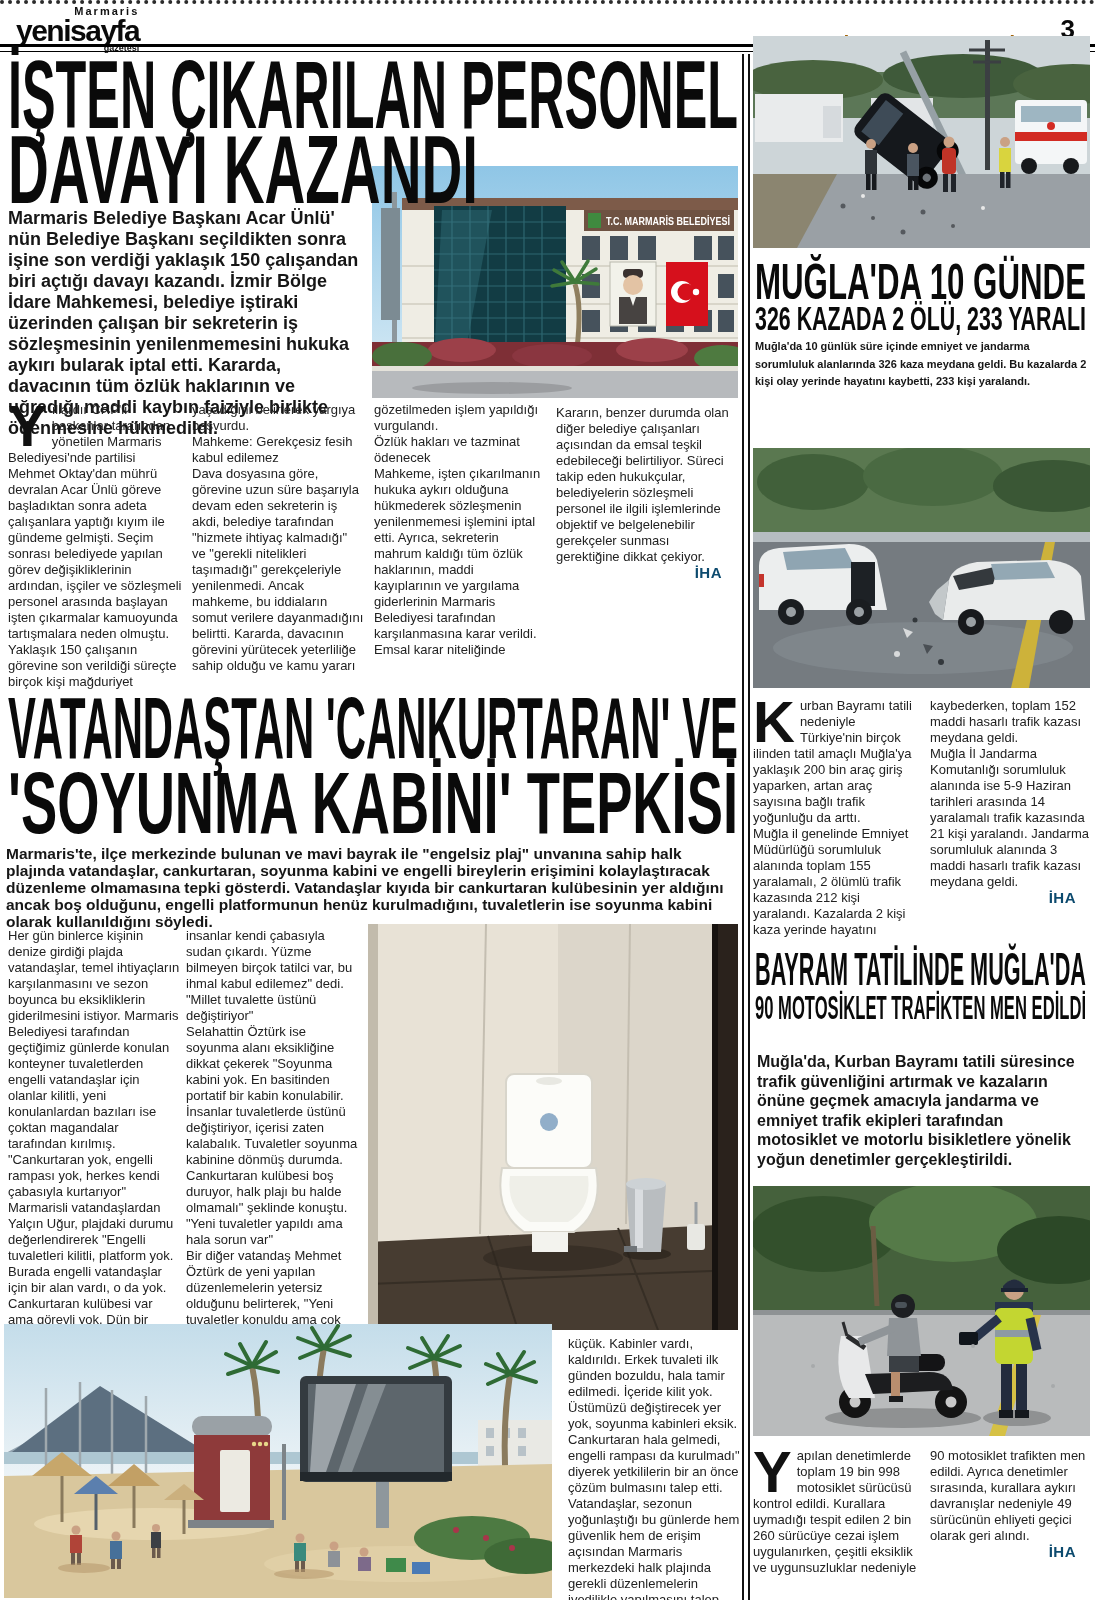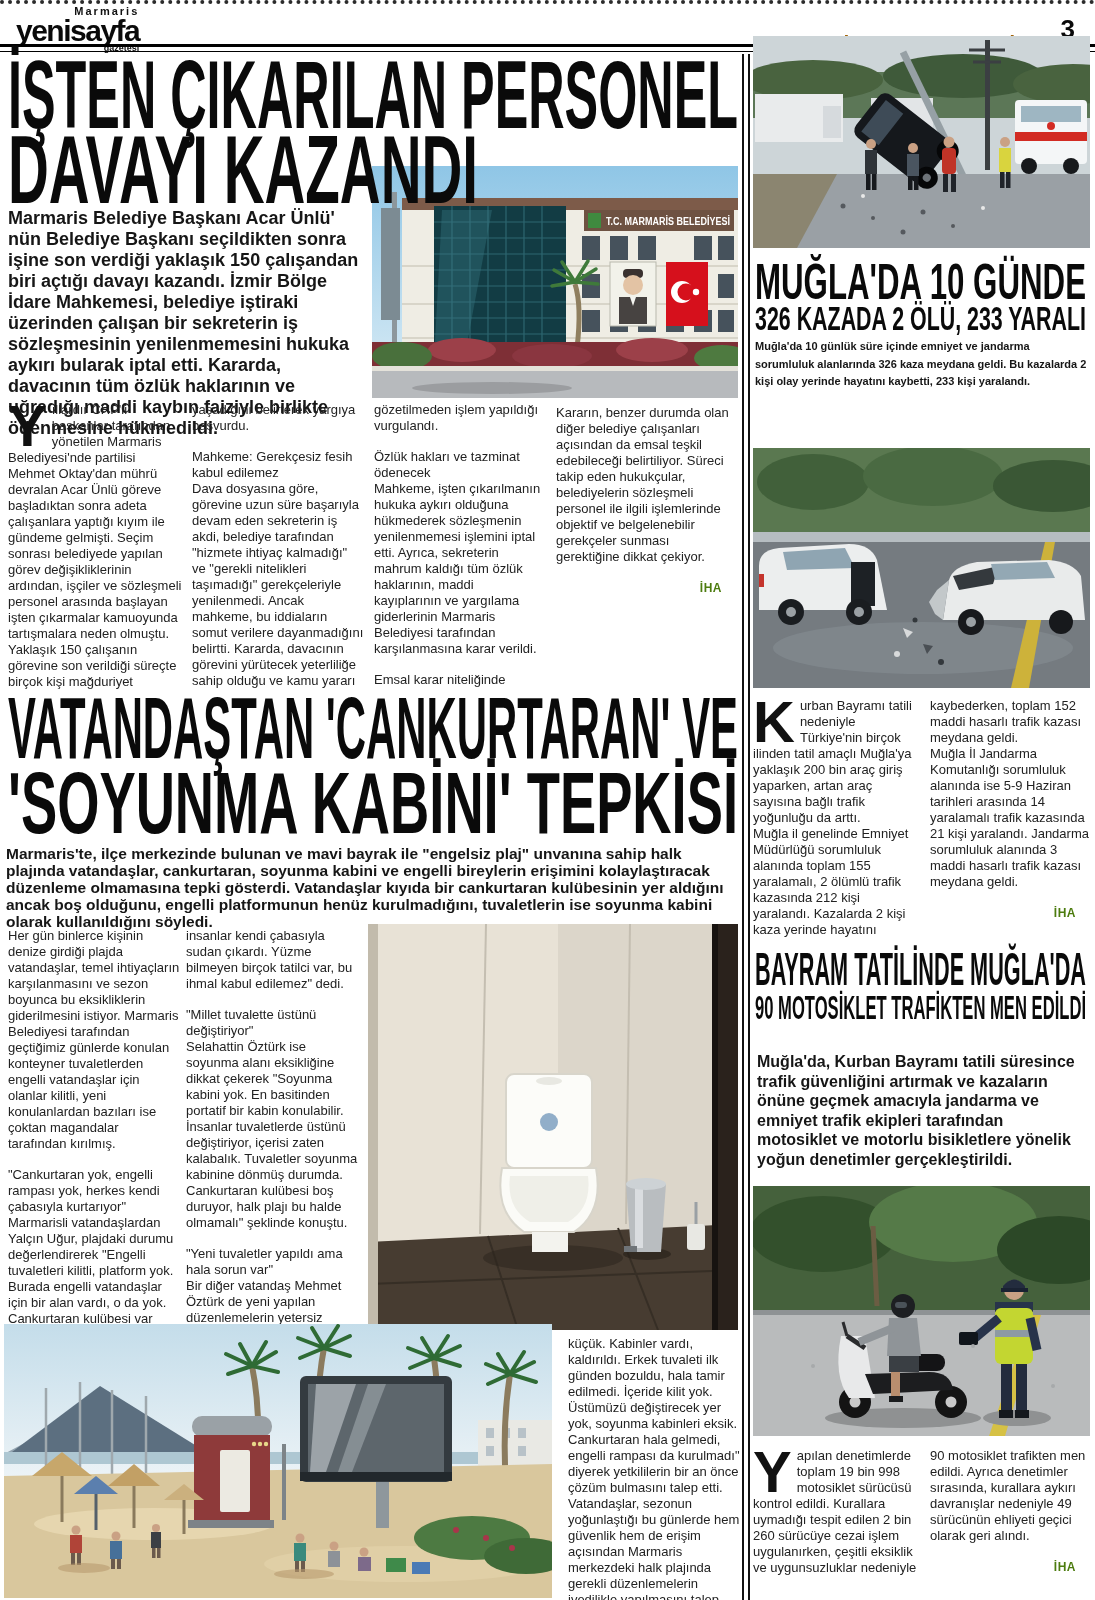--- a/index.html
+++ b/index.html
@@ -22,23 +22,23 @@
   svg.hl text{font-family:"Liberation Sans",sans-serif;font-weight:bold;fill:#0a0a0a;}
   
   .lead{position:absolute;font-weight:bold;color:#161616;}
   .lead1{font-size:18px;line-height:21px;}
   .lead2{font-size:15.5px;line-height:17px;}
   .lead3{font-size:11px;line-height:17.5px;}
   .lead4{font-size:16px;line-height:19.5px;margin-top:24px;}
   
   .col{position:absolute;font-size:13px;line-height:16px;color:#222;text-align:left;}
   .col p{margin:0;}
-  .col p.gap{margin-top:15px;}
+  .col p.gap{}
   .dropcap{float:left;font-size:58px;line-height:44px;font-weight:bold;color:#111;padding:2px 5px 0 0;}
-  .agency{font-weight:800;text-align:right;padding-right:14px;font-size:12px;letter-spacing:.5px;color:#4d7c0f;}
+  .agency{font-weight:800;text-align:right;padding-right:14px;font-size:15px;letter-spacing:.5px;color:#0c4a6e;}
   
   svg.photo{position:absolute;display:block;background:#ddd;}
 </style>
 </head>
 <body>
 
 <div class="page">
 
   <div class="dotline"></div>
   <div class="logo">

